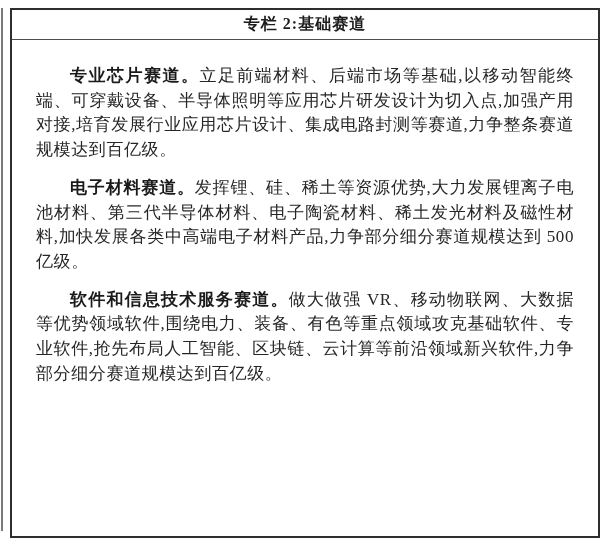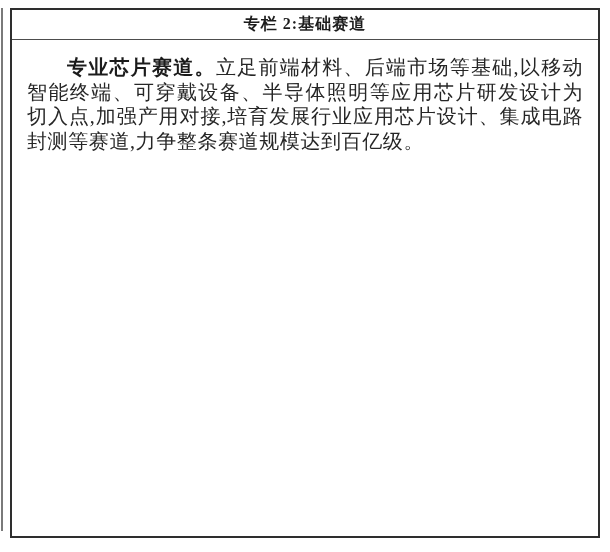--- a/index.html
+++ b/index.html
@@ -47,22 +47,22 @@
     font-size: 16px;
     font-weight: bold;
     color: #1c1c1c;
     letter-spacing: 1px;
   }
   .column-content {
     padding: 11px 11px 0 11px;
     color: #222222;
   }
   .column-content p {
-    margin: 4px;
-    font-size: 20px;
+    margin: 13px;
+    font-size: 17px;
     line-height: 24.7px;
     text-align: justify;
     text-justify: inter-character;
     text-indent: 2em;
     letter-spacing: 0.6px;
     color: #262626;
     word-break: break-all;
   }
   .track-lead {
     font-weight: bold;
@@ -75,15 +75,17 @@
 <div class="page">
   <div class="page-edge-line"></div>
 
   <div class="column-box">
     <div class="column-title-bar">
       <span class="column-title">专栏 2:基础赛道</span>
     </div>
 
     <div class="column-content">
       <p><span class="track-lead">专业芯片赛道。</span><span>立足前端材料、后端市场等基础,以移动智能终端、可穿戴设备、半导体照明等应用芯片研发设计为切入点,加强产用对接,培育发展行业应用芯片设计、集成电路封测等赛道,力争整条赛道规模达到百亿级。</span></p>
+      <p><span class="track-lead">电子材料赛道。</span><span>发挥锂、硅、稀土等资源优势,大力发展锂离子电池材料、第三代半导体材料、电子陶瓷材料、稀土发光材料及磁性材料,加快发展各类中高端电子材料产品,力争部分细分赛道规模达到 500 亿级。</span></p>
+      <p><span class="track-lead">软件和信息技术服务赛道。</span><span>做大做强 VR、移动物联网、大数据等优势领域软件,围绕电力、装备、有色等重点领域攻克基础软件、专业软件,抢先布局人工智能、区块链、云计算等前沿领域新兴软件,力争部分细分赛道规模达到百亿级。</span></p>
     </div>
   </div>
 </div>
 
 </body></html>

